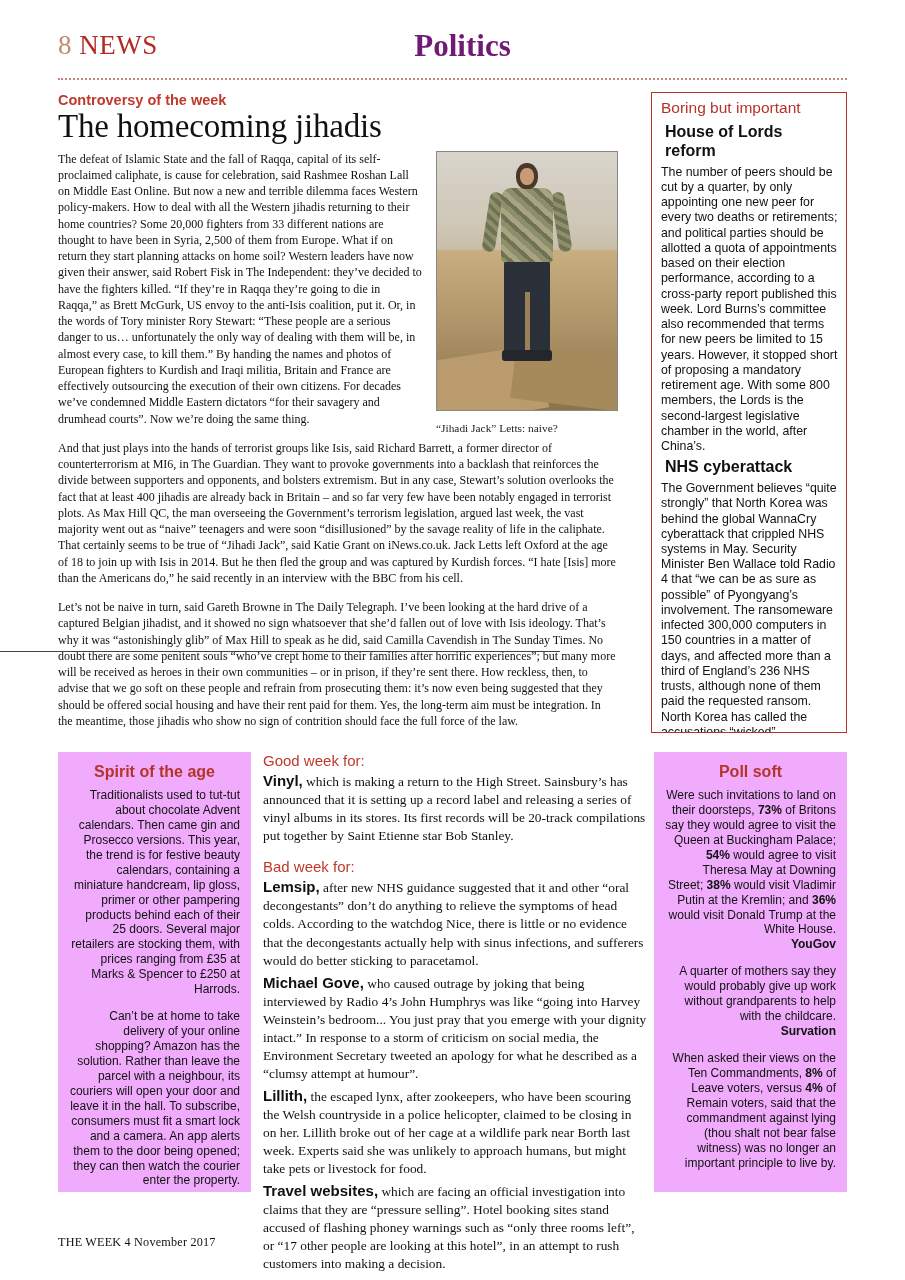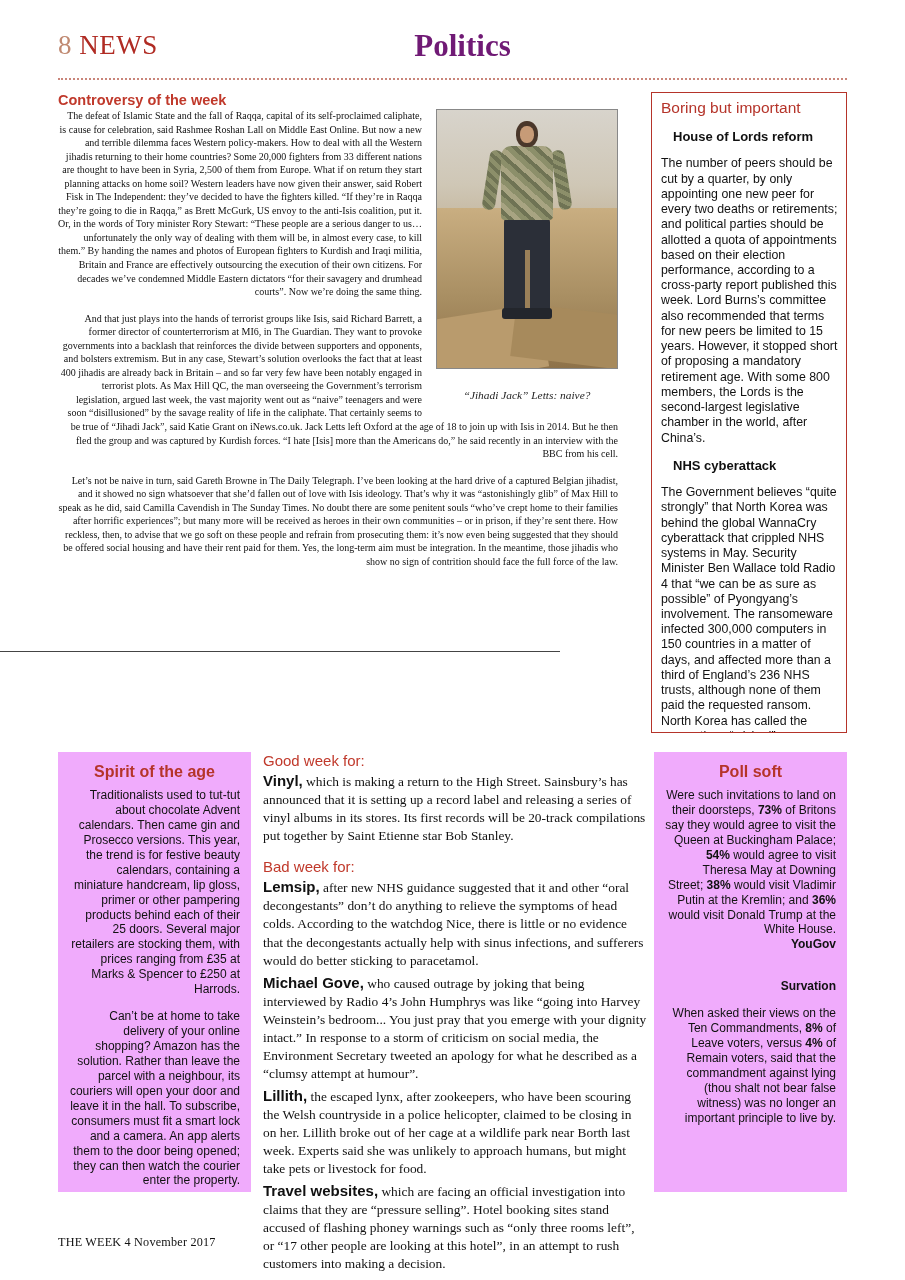--- a/index.html
+++ b/index.html
@@ -72,23 +72,23 @@
     font-family: "Liberation Serif", serif;
     font-weight: normal;
     font-size: 33px;
     line-height: 1.05;
     margin: 0 0 7px 0;
     letter-spacing: -0.2px;
   }
 
   .article-body p {
     margin: 0 0 13px 0;
-    font-size: 10px;
+    font-size: 12px;
     line-height: 1.355;
-    text-align: right;
+    text-align: left;
   }
   .article-body p:last-child { margin-bottom: 0; }
 
   
   .photo-float {
     float: right;
     width: 182px;
     margin: 0 0 6px 14px;
   }
   .photo-frame {
@@ -150,24 +150,23 @@
     position: absolute; left: 50%; top: 140px; width: 5px; height: 62px;
     margin-left: -2px; background: #9a8059;
   }
   .figure-shoes {
     position: absolute; left: 50%; top: 198px; width: 50px; height: 11px;
     margin-left: -25px; background: #23262c; border-radius: 3px;
   }
 
   .photo-caption {
     width: 182px;
-    margin-top: 20px;
-    text-align: center;
-    font-family: "Liberation Serif", serif;
-    font-style: italic;
+    margin-top: 11px;
+    text-align: left;
+    font-family: "Liberation Serif", serif;
     font-size: 11.4px;
     color: #222;
   }
 
   
   .rail {
     position: absolute;
     right: 0; top: 0;
     width: 196px;
   }
@@ -179,24 +178,24 @@
   }
   .box-title-red {
     font-family: "Liberation Sans", sans-serif;
     font-size: 15.5px;
     color: #b5342a;
     margin: 0 0 6px 0;
     font-weight: normal;
   }
   .box-subhead {
     font-family: "Liberation Sans", sans-serif;
-    font-size: 13px;
-    font-weight: bold;
-    color: #111;
-    margin: 12px;
+    font-size: 16px;
+    font-weight: bold;
+    color: #111;
+    margin: 4px;
     line-height: 1.18;
   }
   .box-text {
     font-family: "Liberation Sans", sans-serif;
     font-size: 12.35px;
     line-height: 1.235;
     margin: 0 0 12px 0;
     color: #111;
   }
   .box-text:last-child { margin-bottom: 0; }
@@ -299,20 +298,21 @@
       <span class="sect">NEWS</span>
     </div>
     <div class="section-title">Politics</div>
   </div>
   <div class="rule-dotted"></div>
 
   <div class="content">
 
     <div class="col-main">
       <div class="kicker">Controversy of the week</div>
+      <h1 class="headline">The homecoming jihadis</h1>
 
       <div class="photo-float">
         <div class="photo-frame">
           <div class="photo-sky"></div>
           <div class="photo-rock">
             <div class="rock2"></div>
             <div class="rock3"></div>
           </div>
           <div class="figure-armL"></div>
           <div class="figure-armR"></div>
@@ -371,21 +371,21 @@
       <p class="week-item"><span class="lede">Michael Gove,</span><span> who caused outrage by joking that being interviewed by Radio 4’s John Humphrys was like “going into Harvey Weinstein’s bedroom... You just pray that you emerge with your dignity intact.” In response to a storm of criticism on social media, the Environment Secretary tweeted an apology for what he described as a “clumsy attempt at humour”.</span></p>
       <p class="week-item"><span class="lede">Lillith,</span><span> the escaped lynx, after zookeepers, who have been scouring the Welsh countryside in a police helicopter, claimed to be closing in on her. Lillith broke out of her cage at a wildlife park near Borth last week. Experts said she was unlikely to approach humans, but might take pets or livestock for food.</span></p>
       <p class="week-item"><span class="lede">Travel websites,</span><span> which are facing an official investigation into claims that they are “pressure selling”. Hotel booking sites stand accused of flashing phoney warnings such as “only three rooms left”, or “17 other people are looking at this hotel”, in an attempt to rush customers into making a decision.</span></p>
     </div>
 
     <div class="col-poll box-pink">
       <div class="pink-title">Poll soft</div>
 
       <p class="pink-text"><span>Were such invitations to land on their doorsteps, </span><b>73%</b><span> of Britons say they would agree to visit the Queen at Buckingham Palace; </span><b>54%</b><span> would agree to visit Theresa May at Downing Street; </span><b>38%</b><span> would visit Vladimir Putin at the Kremlin; and </span><b>36%</b><span> would visit Donald Trump at the White House.</span><br><span class="pollster">YouGov</span></p>
 
-      <p class="pink-text"><br><span class="pollster">Survation</span></p>
+      <p class="pink-text"><span>A quarter of mothers say they would probably give up work without grandparents to help with the childcare.</span><br><span class="pollster">Survation</span></p>
 
       <p class="pink-text"><span>When asked their views on the Ten Commandments, </span><b>8%</b><span> of Leave voters, versus </span><b>4%</b><span> of Remain voters, said that the commandment against lying (thou shalt not bear false witness) was no longer an important principle to live by.</span><br></p>
     </div>
 
   </div>
 
   <div class="footer">THE WEEK  4 November 2017</div>
 
 </div>
 

